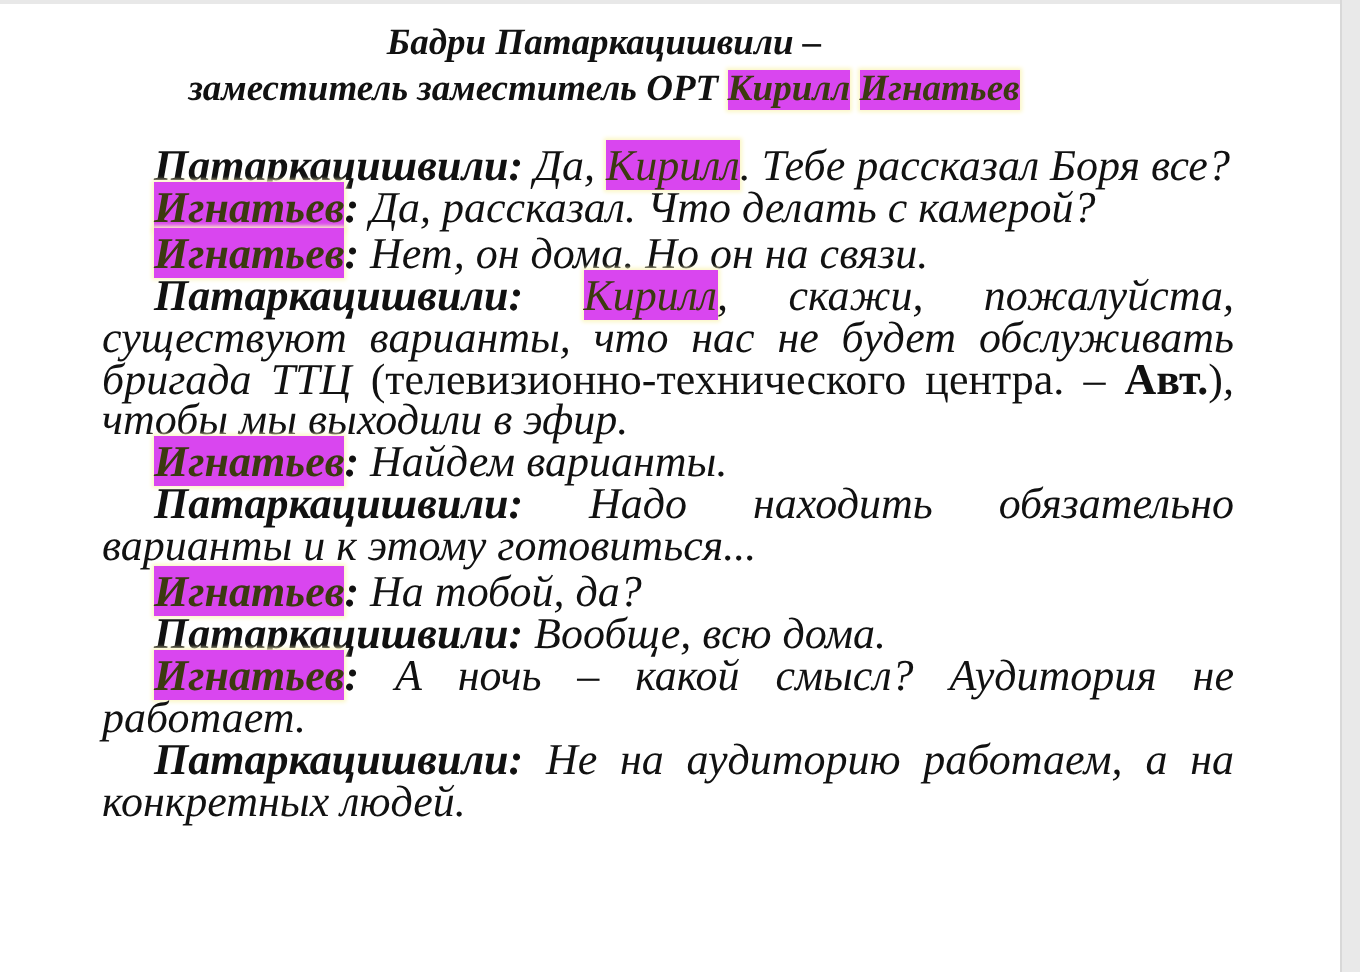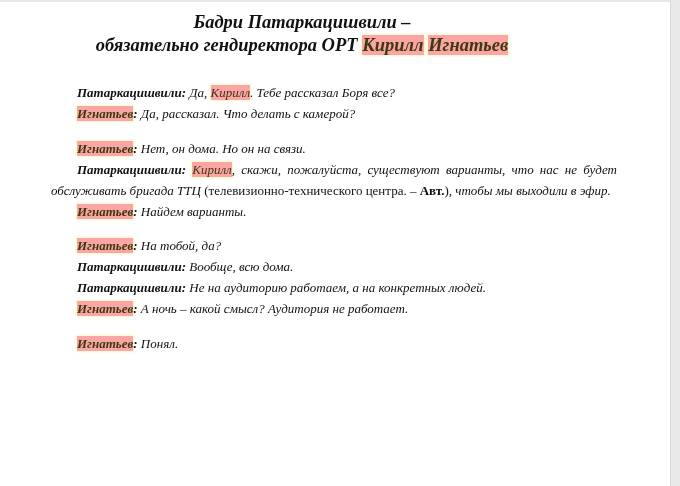--- a/index.html
+++ b/index.html
@@ -17,65 +17,65 @@
     background: #e9e9e9; border-left: 1px solid #d8d8d8;
   }
   .title {
     position: absolute; left: 0; top: 11px; width: 604px;
     text-align: center;
     font-weight: bold; font-style: italic;
     font-size: 18.5px; line-height: 23px;
     color: #111;
   }
   .content {
-    position: absolute; left: 51px; top: 83px; width: 566px;
-    font-size: 13px; line-height: 20.9px;
+    position: absolute; left: 51px; top: 73px; width: 566px;
+    font-size: 22px; line-height: 20.9px;
     color: #111;
     text-align: justify;
   }
   .para { text-indent: 26px; margin: 0; }
-  .para.gap { margin-top: 14px; }
+  .para.gap { margin-top: 2px; }
   .spk { font-weight: bold; font-style: italic; }
   .it { font-style: italic; }
   .rm { font-style: normal; }
   .bi { font-weight: bold; }
   .hl {
-    background: #fca5a5;
+    background: #d946ef;
     color: #3c3a10;
     box-shadow: 0 0 2px 1px #fbf6c4;
   }
 </style>
 </head>
 <body>
 
 <div class="page-top-border"></div>
 <div class="right-gutter"></div>
 
 <div class="title">
   <div>Бадри Патаркацишвили –</div>
-  <div><span>обязательно гендиректора ОРТ </span><span class="hl">Кирилл</span> <span class="hl">Игнатьев</span></div>
+  <div><span>заместитель заместитель ОРТ </span><span class="hl">Кирилл</span> <span class="hl">Игнатьев</span></div>
 </div>
 
 <div class="content">
 
   <p class="para"><span class="spk">Патаркацишвили</span><span class="spk">:</span><span class="it"> Да, </span><span class="it hl">Кирилл</span><span class="it">. Тебе рассказал Боря все?</span></p>
 
   <p class="para"><span class="spk hl">Игнатьев</span><span class="spk">:</span><span class="it"> Да, рассказал. Что делать с камерой?</span></p>
 
 
   <p class="para gap"><span class="spk hl">Игнатьев</span><span class="spk">:</span><span class="it"> Нет, он дома. Но он на связи.</span></p>
 
   <p class="para"><span class="spk">Патаркацишвили</span><span class="spk">:</span><span class="it"> </span><span class="it hl">Кирилл</span><span class="it">, скажи, пожалуйста, существуют варианты, что нас не будет обслуживать бригада ТТЦ </span><span class="rm">(телевизионно-технического центра. – </span><span class="bi">Авт.</span><span class="rm">)</span><span class="it">, чтобы мы выходили в эфир.</span></p>
 
   <p class="para"><span class="spk hl">Игнатьев</span><span class="spk">:</span><span class="it"> Найдем варианты.</span></p>
 
+  <p class="para"><span class="spk">Патаркацишвили</span><span class="spk">:</span><span class="it"> Надо находить обязательно варианты и к этому готовиться...</span></p>
 
   <p class="para gap"><span class="spk hl">Игнатьев</span><span class="spk">:</span><span class="it"> На тобой, да?</span></p>
 
   <p class="para"><span class="spk">Патаркацишвили</span><span class="spk">:</span><span class="it"> Вообще, всю дома.</span></p>
 
+  <p class="para"><span class="spk hl">Игнатьев</span><span class="spk">:</span><span class="it"> А ночь – какой смысл? Аудитория не работает.</span></p>
+
   <p class="para"><span class="spk">Патаркацишвили</span><span class="spk">:</span><span class="it"> Не на аудиторию работаем, а на конкретных людей.</span></p>
 
-  <p class="para"><span class="spk hl">Игнатьев</span><span class="spk">:</span><span class="it"> А ночь – какой смысл? Аудитория не работает.</span></p>
-
-  <p class="para gap"><span class="spk hl">Игнатьев</span><span class="spk">:</span><span class="it"> Понял.</span></p>
 
 </div>
 
 </body></html>

